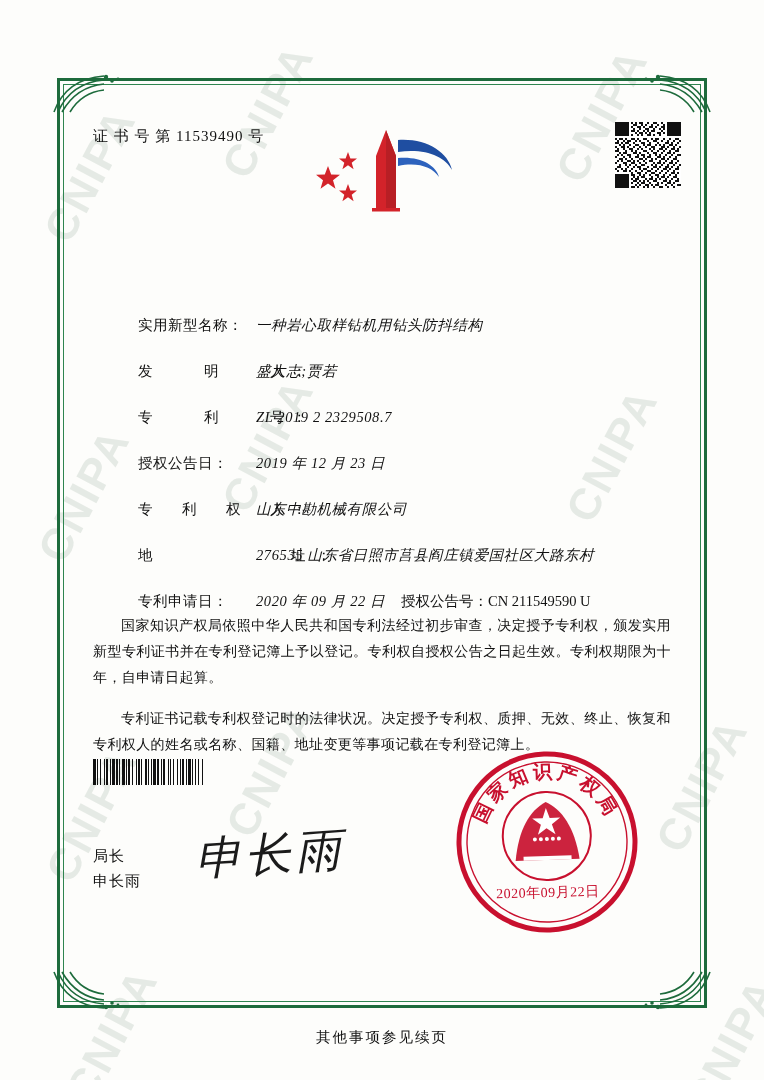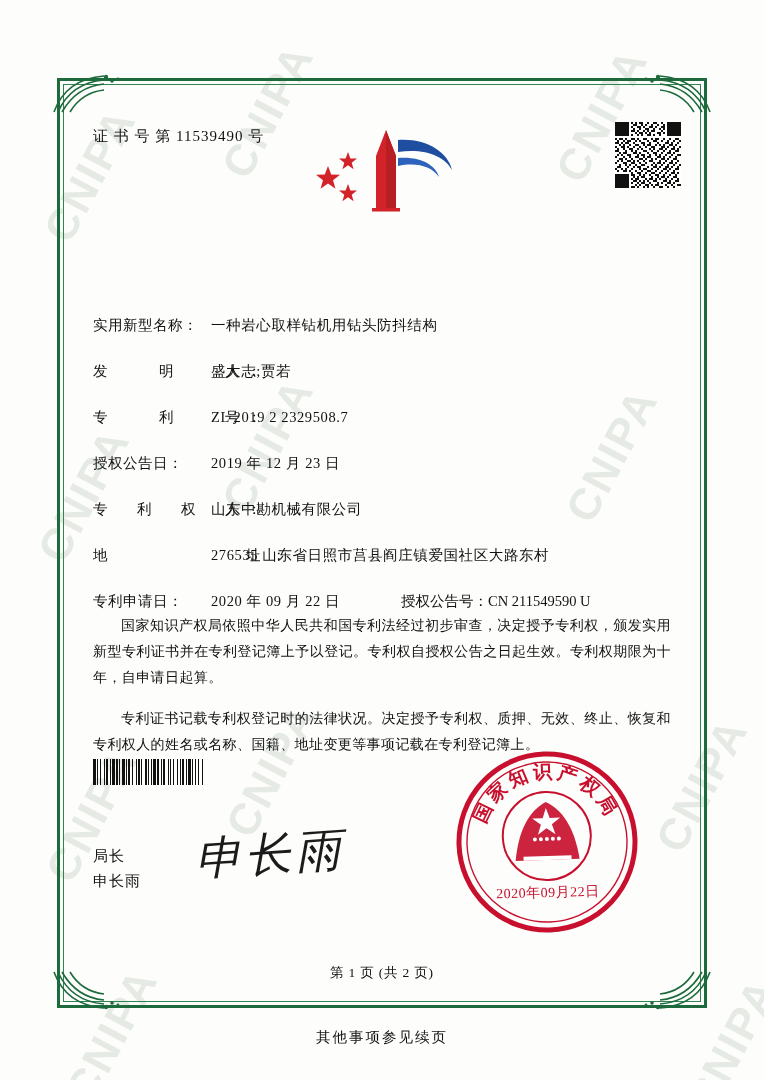--- a/index.html
+++ b/index.html
@@ -120,24 +120,25 @@
     position: absolute;
     left: 30px;
     font-size: 14.5px;
     color: #111;
     white-space: nowrap;
   }
   .flabel {
     display: inline-block;
     width: 118px;
     letter-spacing: 0.5px;
+    margin-left: 45px;
   }
   .flabel.sp1 { letter-spacing: 7.5px; }
   .flabel.sp2 { letter-spacing: 11px; }
-  .fvalue { letter-spacing: 0.6px; }
+  .fvalue { letter-spacing: 0.6px; font-style: italic; }
 
   #field-announce-no {
     position: absolute;
     left: 338px;
     font-size: 14.5px;
     white-space: nowrap;
     color: #111;
   }
 
   
@@ -684,17 +685,16 @@
             <path id="arcTop" d="M 98 98 m -64 0 a 64 64 0 0 1 128 0"></path>
           </defs>
           <text font-family="DejaVu Sans, sans-serif" font-size="19" font-weight="700" fill="#c8102e" letter-spacing="4">
             <textPath href="#arcTop" startOffset="50%" text-anchor="middle">国家知识产权局</textPath>
           </text>
         </g>
       </svg>
     </div>
     <div id="seal-date">2020年09月22日</div>
 
-    <div id="page-num">第 1 页 (共 2 页)</div>
   </div>
 
   <div id="footer-note">其他事项参见续页</div>
 </div>
 
 </body></html>

